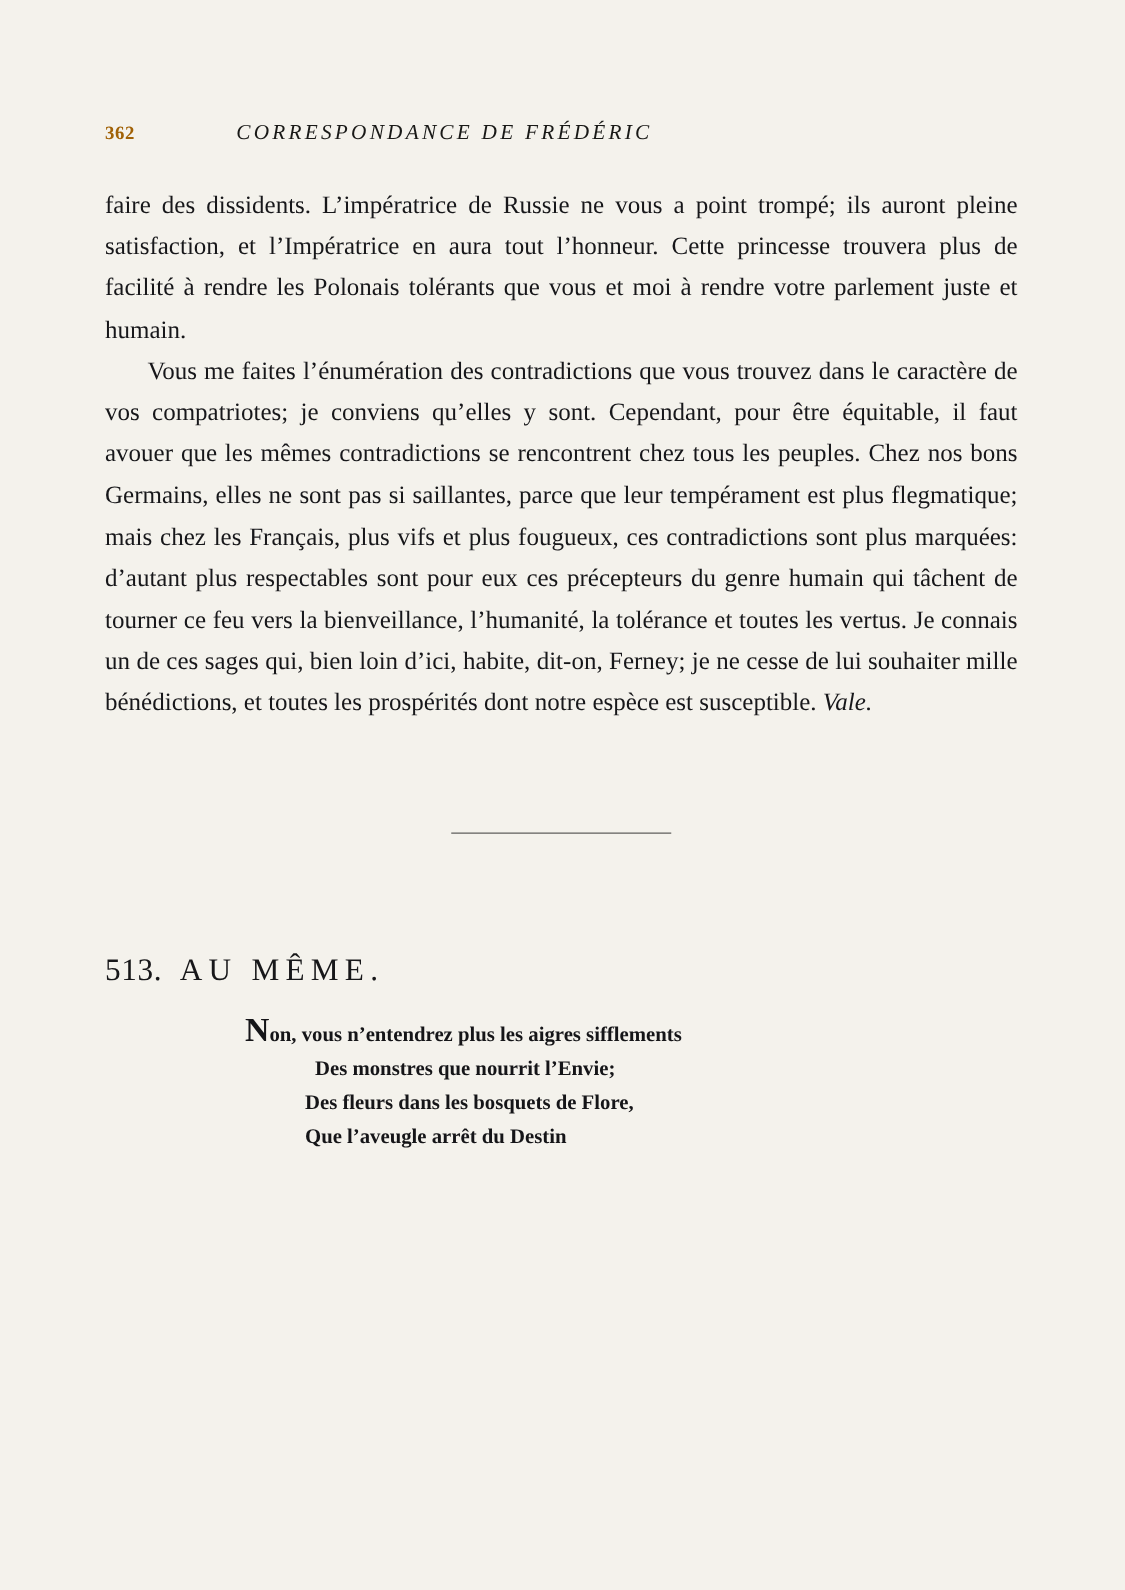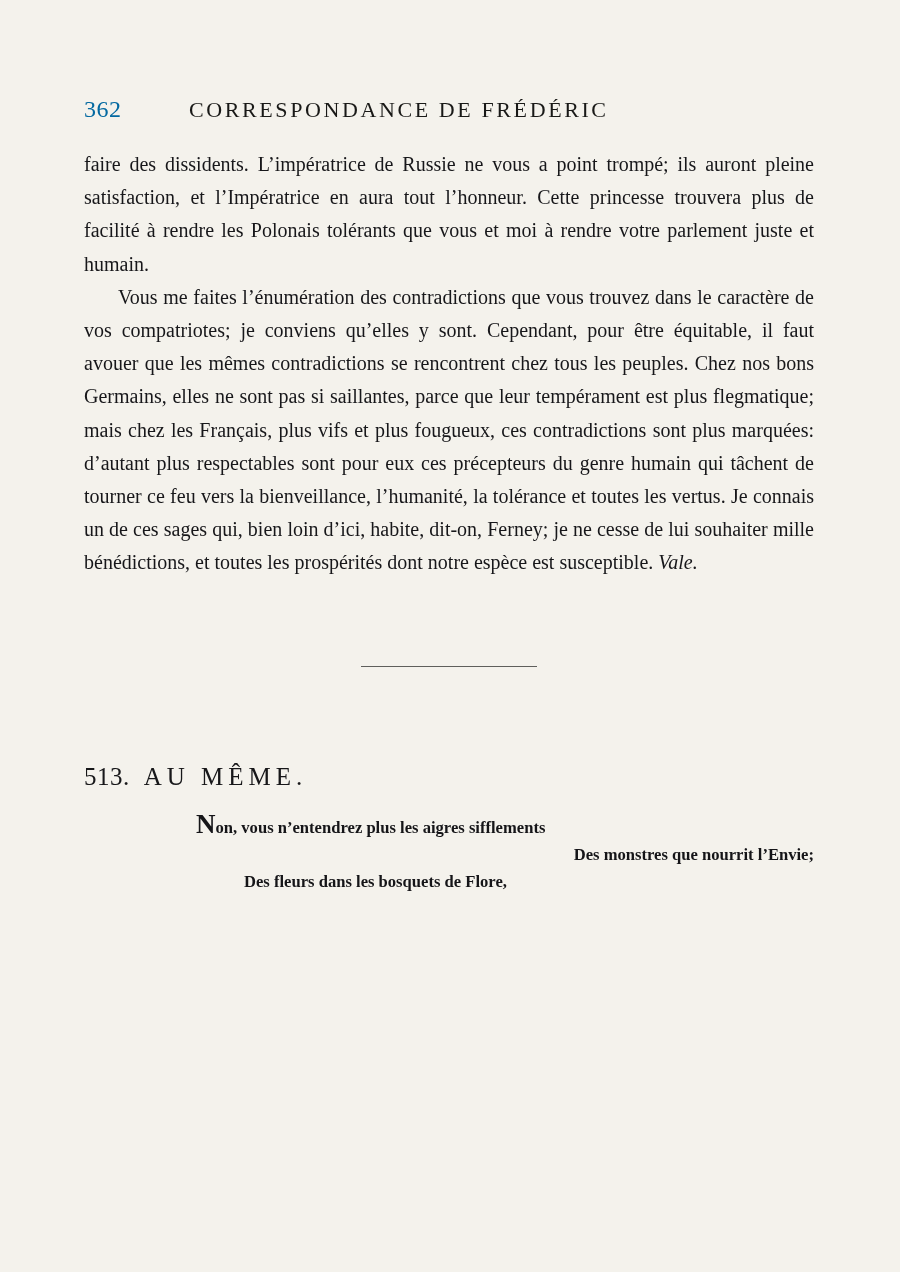--- a/index.html
+++ b/index.html
@@ -29,30 +29,32 @@
   }
 
   
   .header {
     display: flex;
     align-items: baseline;
     margin-top: 96px;
     height: 30px;
   }
   .folio {
-    font-size: 24px;
+    font-size: 15px;
     letter-spacing: 0.5px;
     width: 105px;
-    color: #0369a1;
+    color: #a16207;
+    font-weight: bold;
   }
   .running-title {
-    font-size: 22px;
+    font-size: 17px;
     letter-spacing: 2.6px;
     color: #191917;
     white-space: nowrap;
+    font-style: italic;
   }
 
   
   .body-text {
     margin-top: 22px;
     font-size: 20px;
     line-height: 33.2px;
     text-align: justify;
     color: #17171a;
   }
@@ -108,21 +110,21 @@
     margin-top: 20px;
     font-size: 16.6px;
     line-height: 27px;
     color: #151518;
     font-weight: 600;
   }
   .verse .line {
     white-space: pre;
   }
   .verse .l0 { padding-left: 112px; }
-  .verse .l1 { padding-left: 168px; text-align: right; }
+  .verse .l1 { padding-left: 168px; }
   .verse .l2 { padding-left: 160px; }
   .verse .dropcap {
     font-size: 27px;
     line-height: 27px;
     font-weight: 600;
     vertical-align: baseline;
   }
 </style>
 </head>
 <body>
@@ -146,16 +148,17 @@
 
     <div class="letter-title">
       <span class="num">513.</span><span class="ttl">AU MÊME.</span>
     </div>
 
 
     <div class="verse">
       <div class="line l0"><span class="dropcap">N</span><span>on, vous n’entendrez plus les aigres sifflements</span></div>
       <div class="line l1">Des monstres que nourrit l’Envie;</div>
       <div class="line l2">Des fleurs dans les bosquets de Flore,</div>
+      <div class="line l2">Que l’aveugle arrêt du Destin</div>
     </div>
 
   </div>
 </div>
 
 </body></html>

